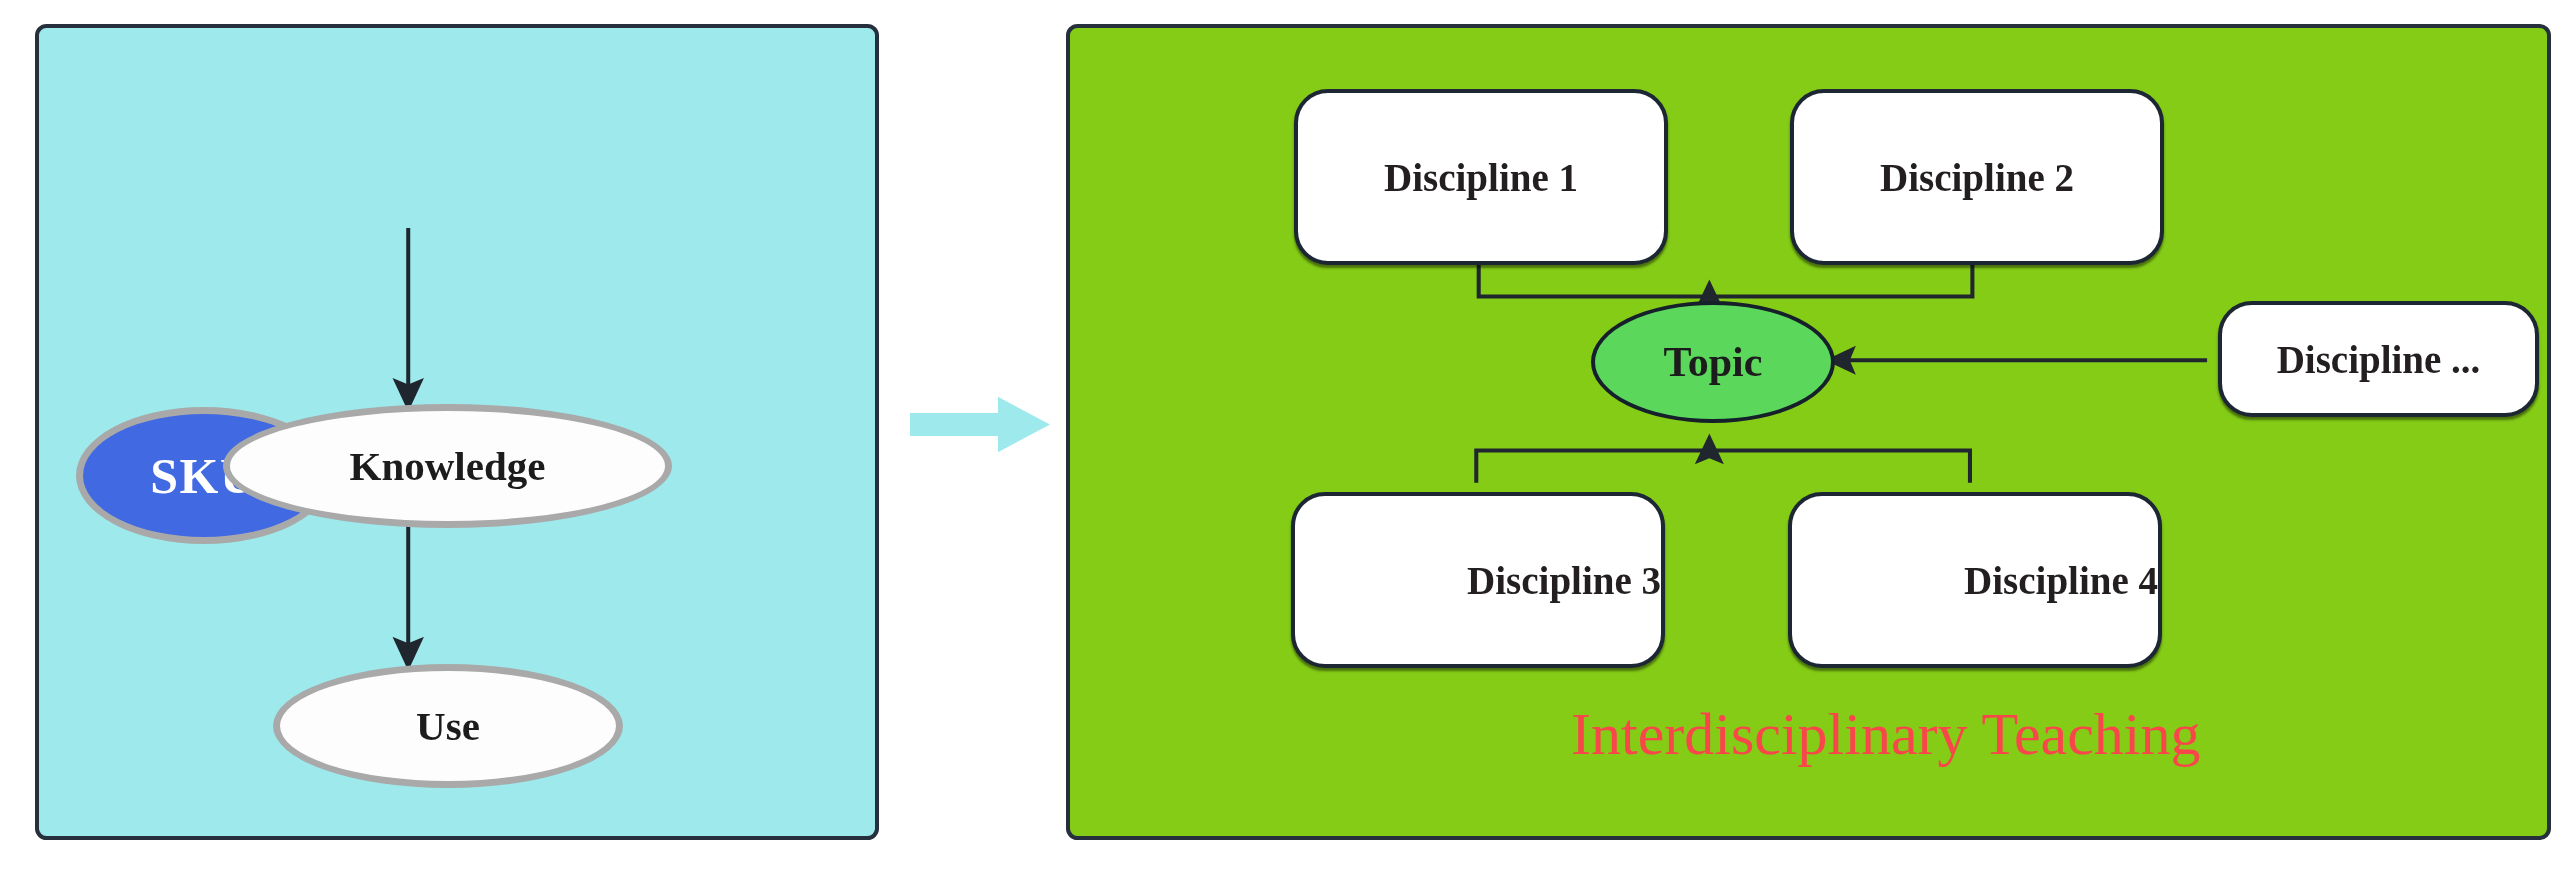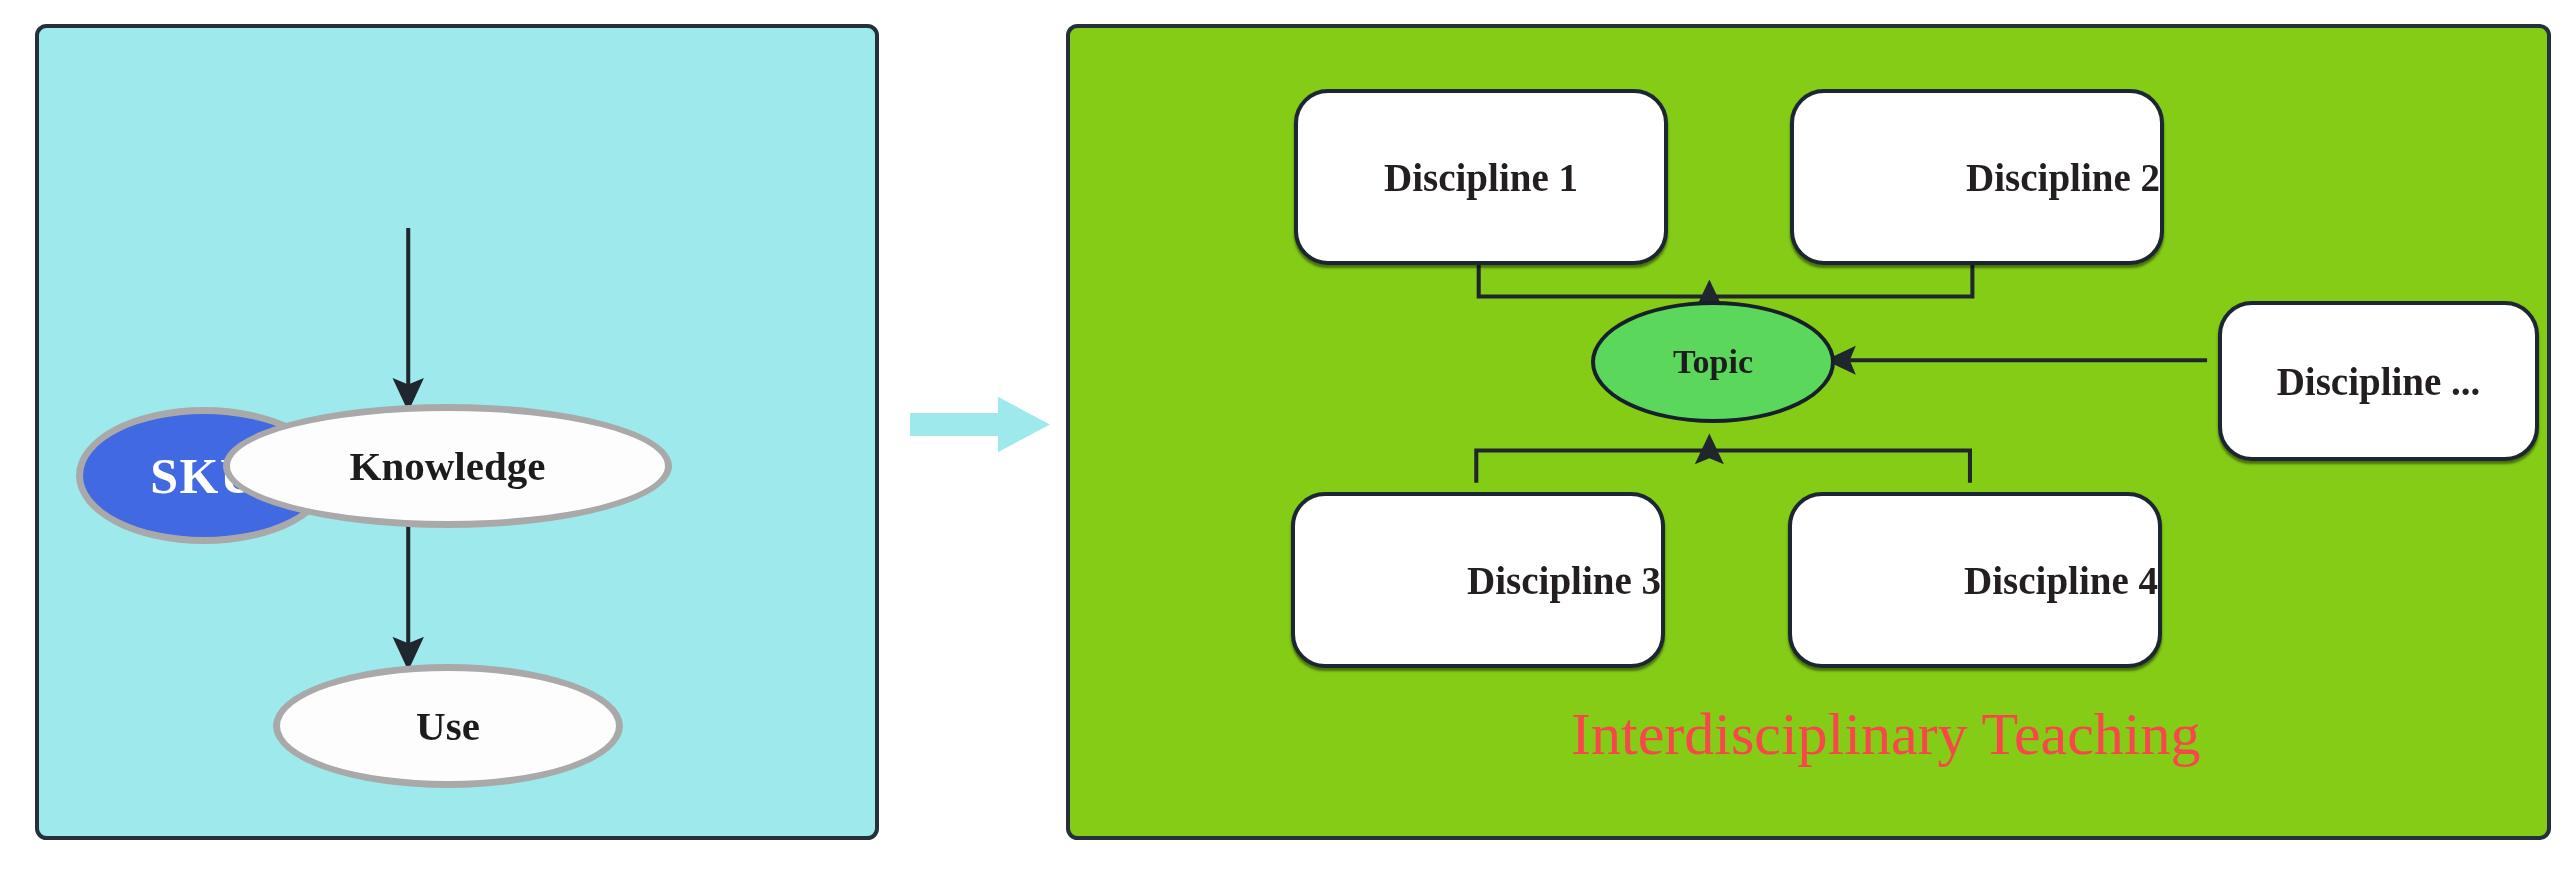--- a/index.html
+++ b/index.html
@@ -36,23 +36,23 @@
             color:#1c1c1c;font-weight:bold;}
 
   
   #node-sku       {left:37px; top:379px; width:256px;height:137px;font-size:50px;letter-spacing:1.6px;}
   #node-source    {left:218px;top:75px;  width:309px;height:126px;font-size:41px;}
   #node-knowledge {left:184px;top:376px; width:449px;height:124px;font-size:41px;}
   #node-use       {left:234px;top:636px; width:350px;height:124px;font-size:41px;}
 
   
   #node-d1    {left:224px;top:61px; width:374px;height:176px;font-size:39px;}
-  #node-d2    {left:720px;top:61px; width:374px;height:176px;font-size:39px;justify-content:flex-end;}
-  #node-topic {left:521px;top:273px;width:244px;height:122px;font-size:34px;}
-  #node-dots  {left:1148px;top:273px;width:321px;height:160px;font-size:39px;}
+  #node-d2    {left:720px;top:61px; width:374px;height:176px;font-size:39px;}
+  #node-topic {left:521px;top:273px;width:244px;height:122px;font-size:42px;}
+  #node-dots  {left:1148px;top:273px;width:321px;height:116px;font-size:39px;}
   #node-d3    {left:221px;top:464px;width:374px;height:176px;font-size:39px;justify-content:flex-end;}
   #node-d4    {left:718px;top:464px;width:374px;height:176px;font-size:39px;justify-content:flex-end;}
 
   
   #caption{position:absolute;left:1571px;top:700px;font-size:60px;font-weight:normal;
            color:#F9464B;white-space:nowrap;letter-spacing:0px;}
 
   
   #transition-arrow{position:absolute;left:910px;top:395px;width:140px;height:59px;}
 </style>

